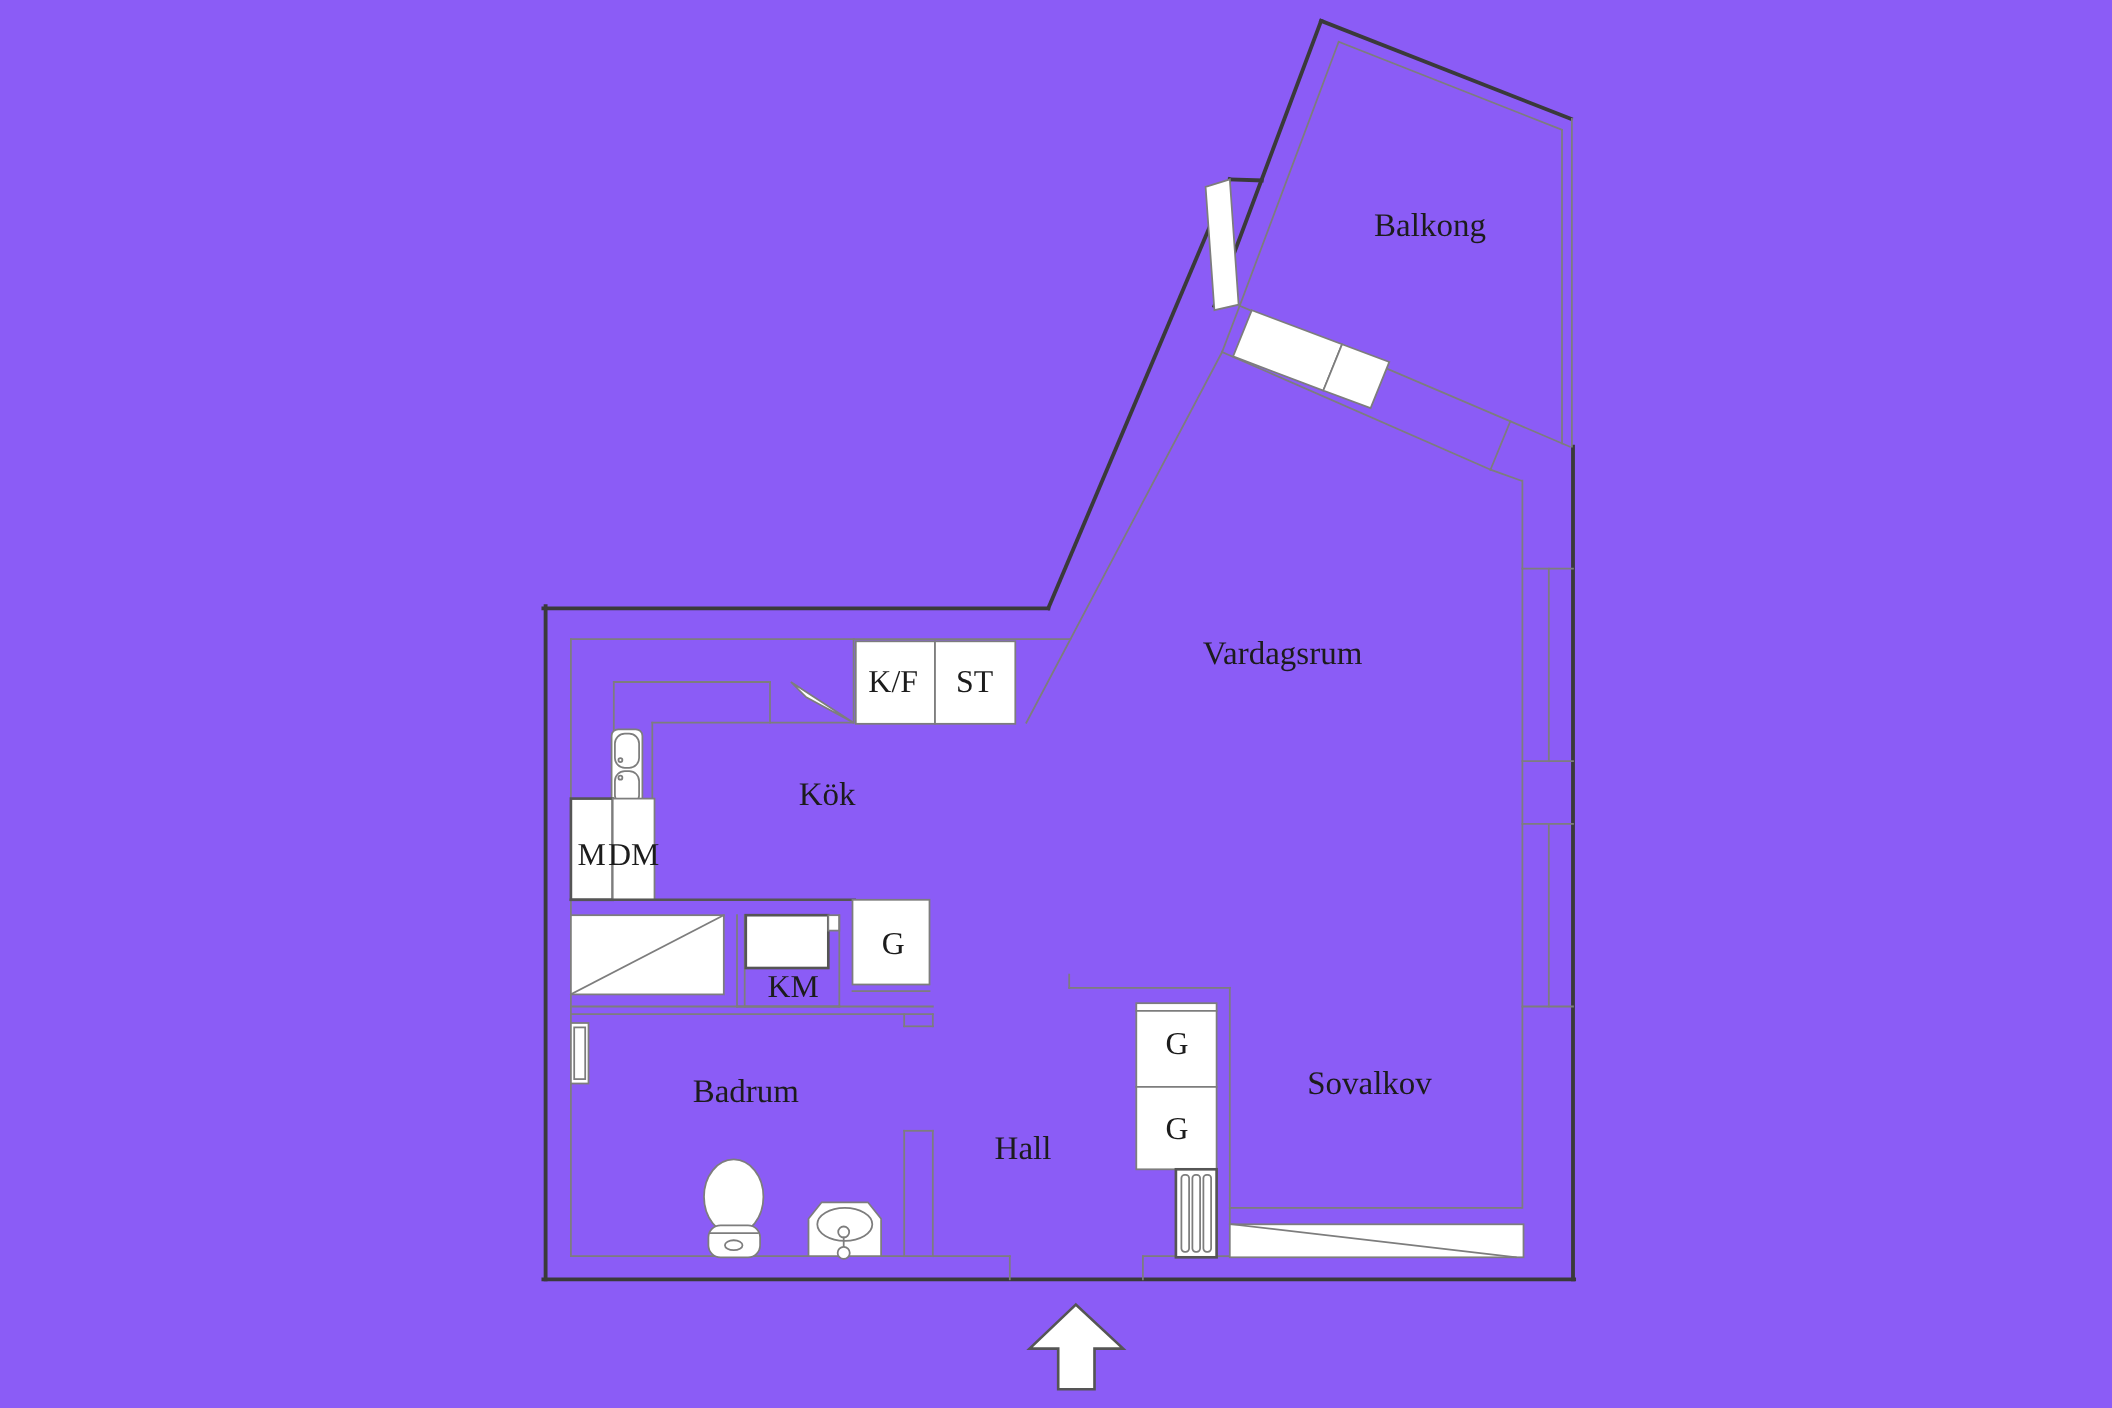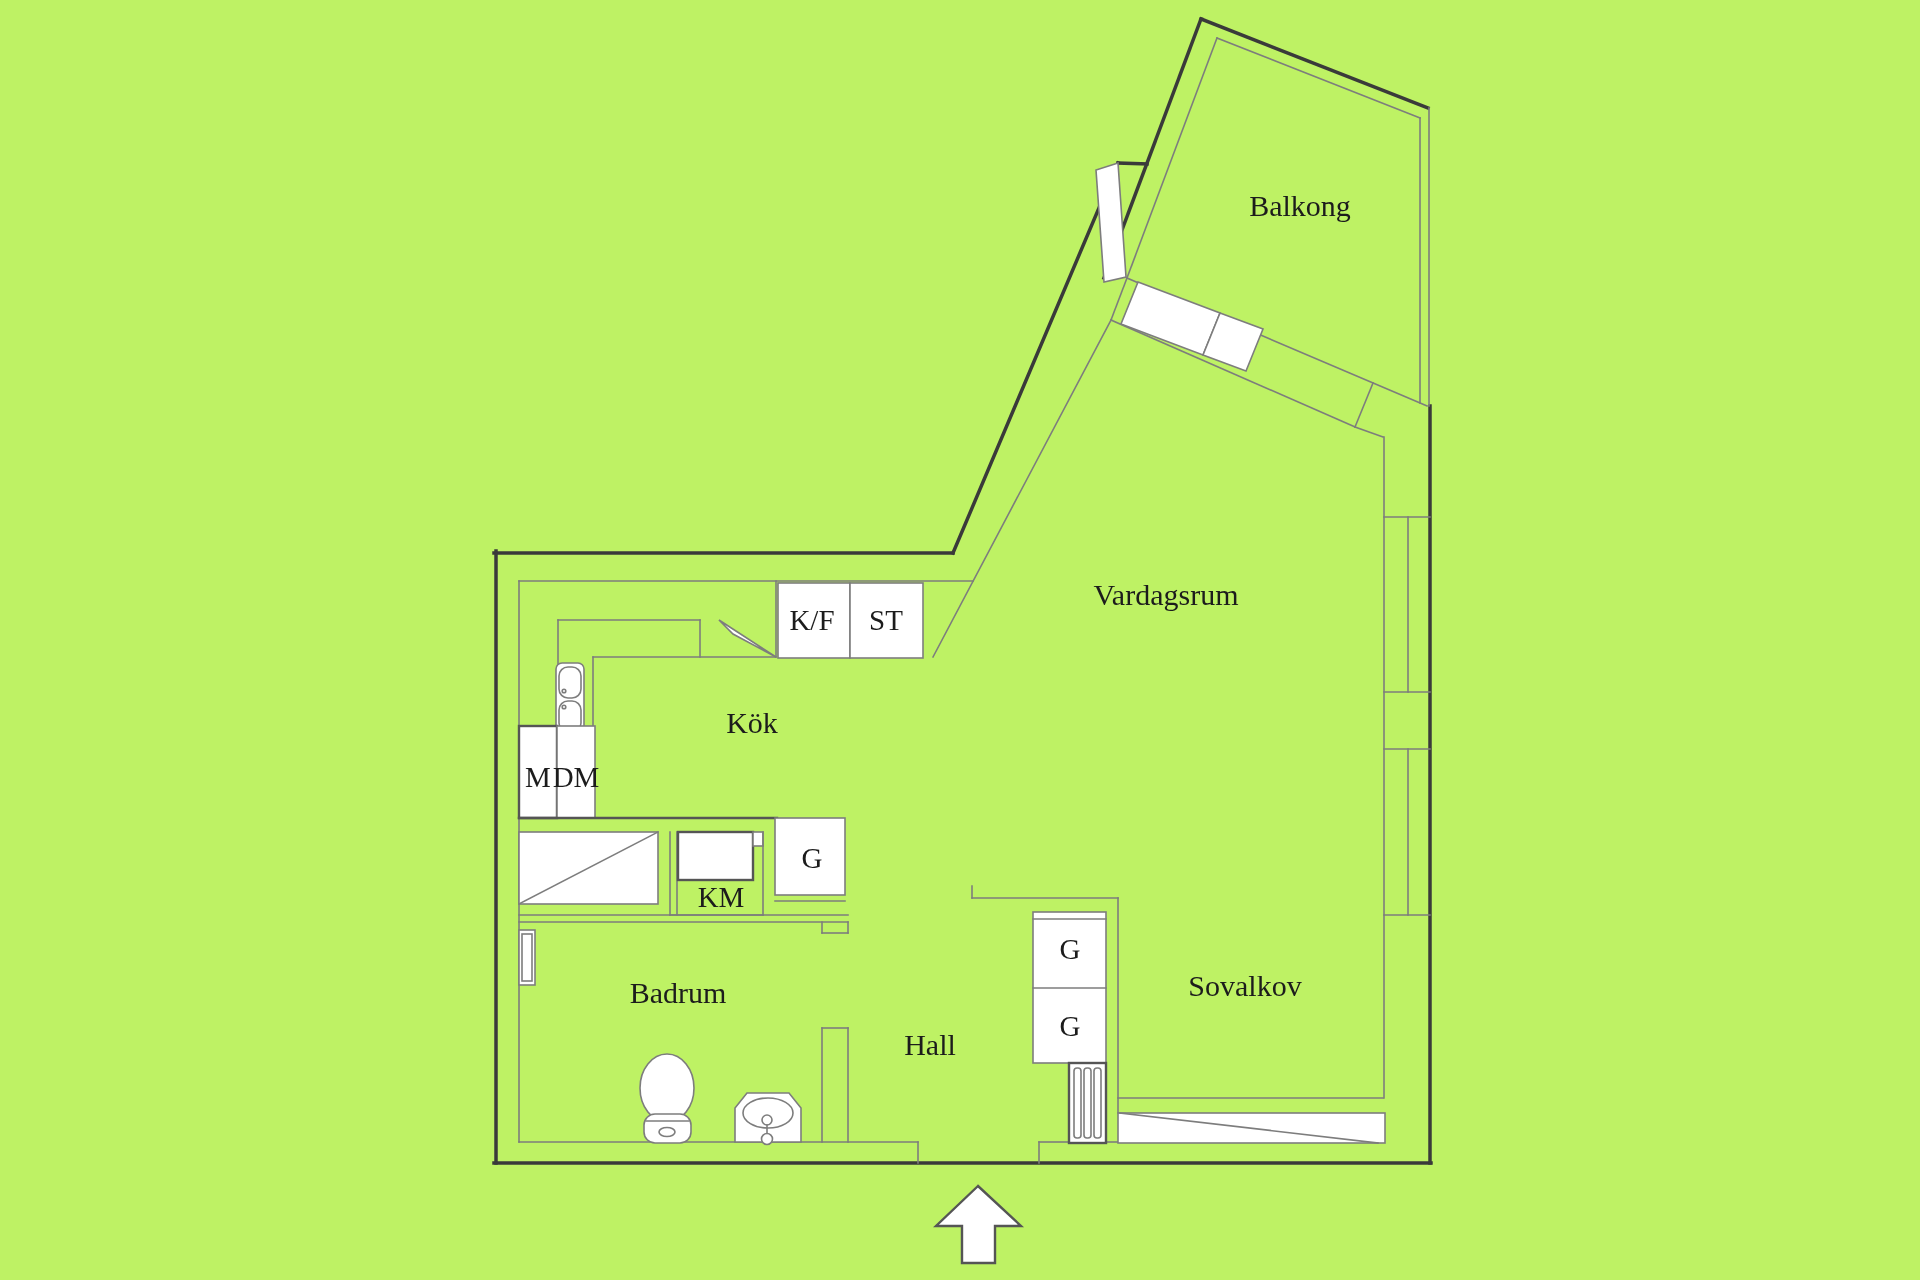--- a/index.html
+++ b/index.html
@@ -1,16 +1,16 @@
 <!DOCTYPE html>
 <html><head>
 <meta charset="utf-8">
 <style>
   html,body{margin:0;padding:0;background:#ffffff;width:1920px;height:1280px;overflow:hidden;}
-  .stage{position:relative;width:1920px;height:1280px;background:#bef264;}
+  .stage{position:relative;width:1920px;height:1280px;background:#8b5cf6;}
   svg{position:absolute;left:0;top:0;}
   .w-thick{stroke:var(--wall-thick);stroke-width:3.5;fill:none;stroke-linecap:square;}
   .w-med{stroke:var(--wall-med);stroke-width:2.4;fill:none;stroke-linecap:square;}
   .w-thin{stroke:var(--wall-thin);stroke-width:1.6;fill:none;stroke-linecap:square;}
   .fill-white{fill:#ffffff;}
   text{fill:var(--label-color);font-family:"Liberation Serif","DejaVu Serif",serif;
        text-anchor:middle;dominant-baseline:central;}
   .room-label{font-size:30px;}
   .fixture-label{font-size:29px;}
 </style>

